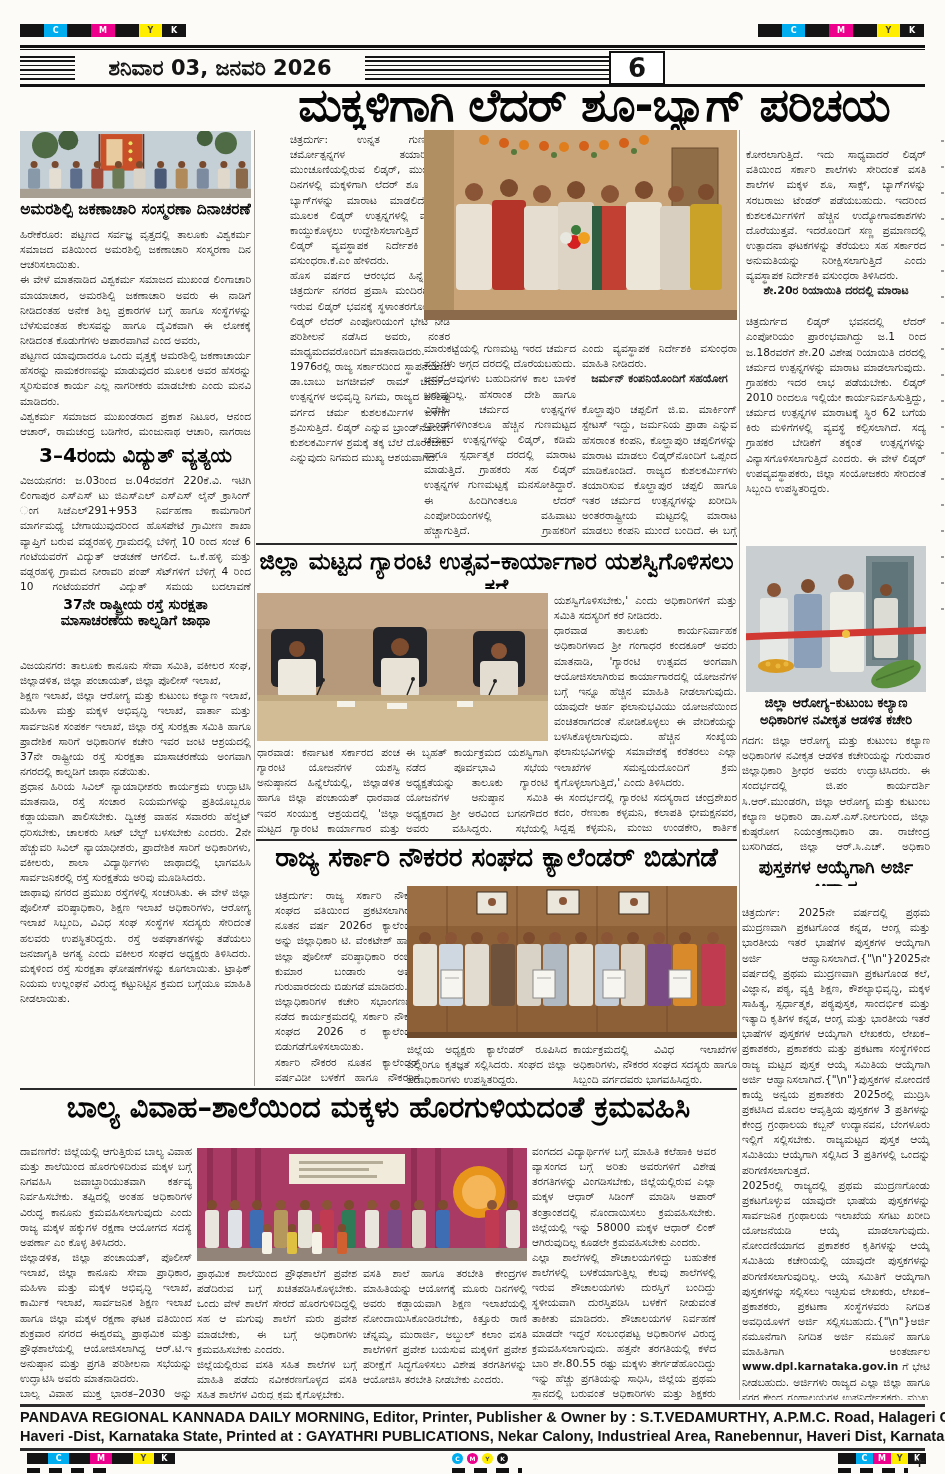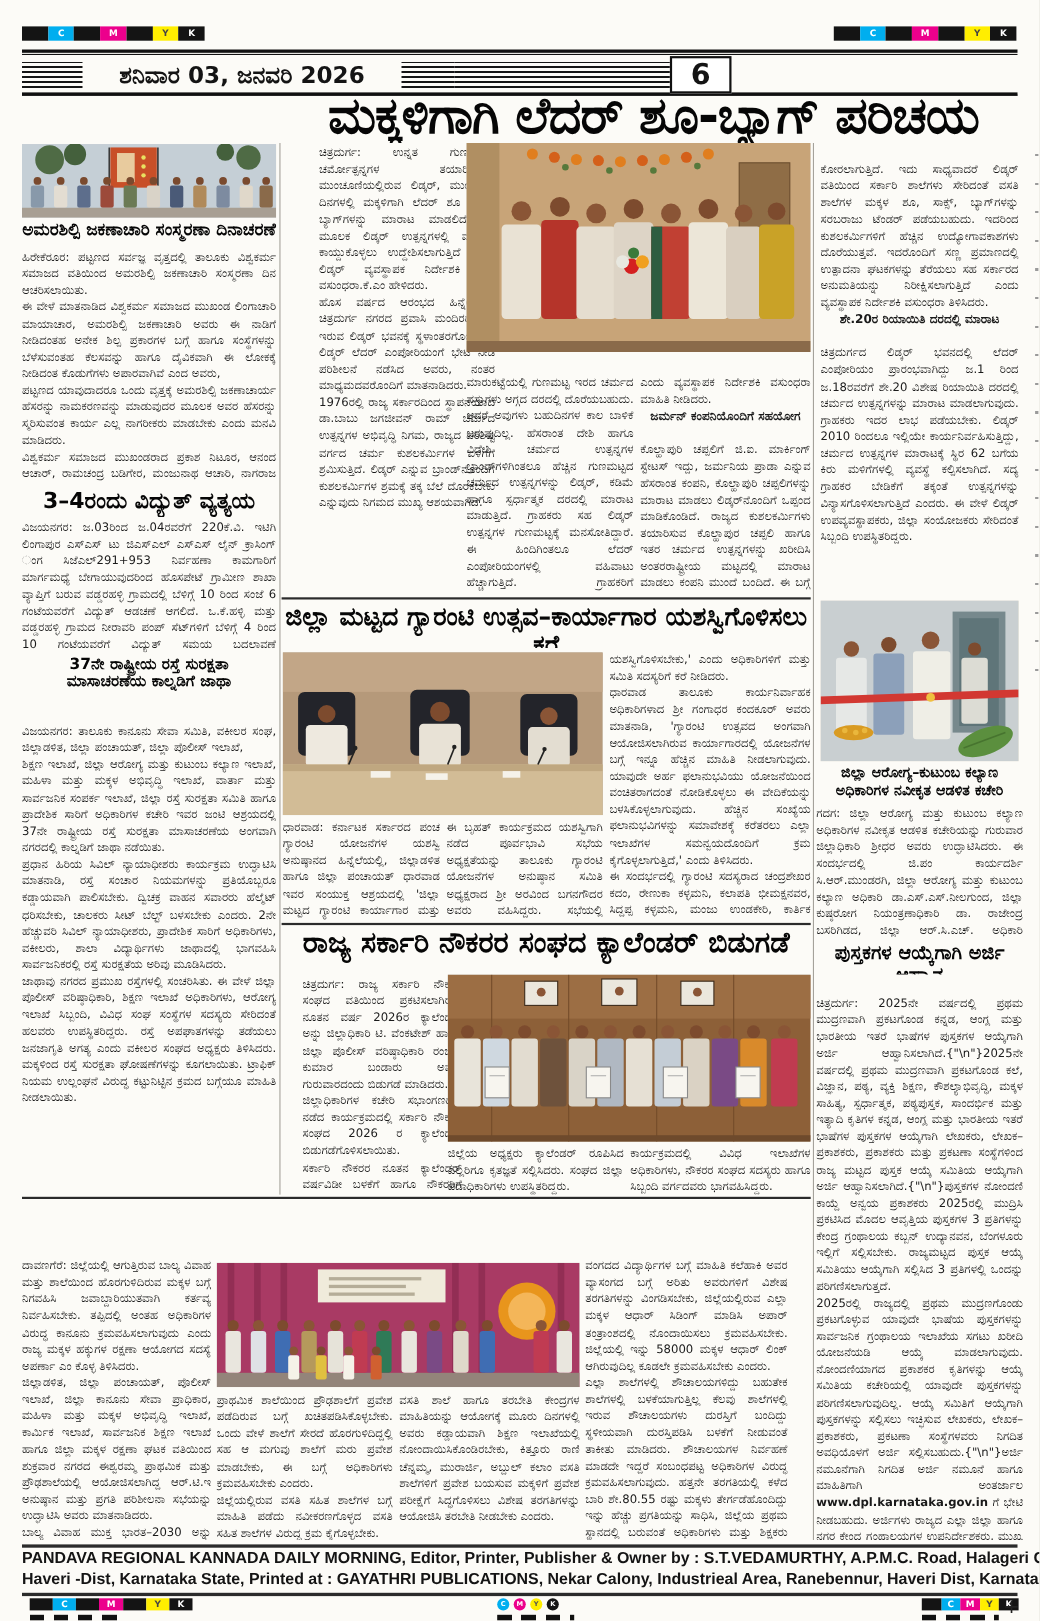--- a/index.html
+++ b/index.html
@@ -336,20 +336,21 @@
 
   <div class="abs head-center" style="left:742px;top:695px;width:188px;height:36px;font-size:13px;line-height:1.3;">ಜಿಲ್ಲಾ ಆರೋಗ್ಯ–ಕುಟುಂಬ ಕಲ್ಯಾಣ ಅಧಿಕಾರಿಗಳ ನವೀಕೃತ ಆಡಳಿತ ಕಚೇರಿ ಉದ್ಘಾಟನೆ</div>
   <div class="abs body-txt" style="left:742px;top:733px;width:188px;height:122px;">ಗದಗ: ಜಿಲ್ಲಾ ಆರೋಗ್ಯ ಮತ್ತು ಕುಟುಂಬ ಕಲ್ಯಾಣ ಅಧಿಕಾರಿಗಳ ನವೀಕೃತ ಆಡಳಿತ ಕಚೇರಿಯನ್ನು ಗುರುವಾರ ಜಿಲ್ಲಾಧಿಕಾರಿ ಶ್ರೀಧರ ಅವರು ಉದ್ಘಾಟಿಸಿದರು. ಈ ಸಂದರ್ಭದಲ್ಲಿ ಜಿ.ಪಂ ಕಾರ್ಯದರ್ಶಿ ಸಿ.ಆರ್.ಮುಂಡರಗಿ, ಜಿಲ್ಲಾ ಆರೋಗ್ಯ ಮತ್ತು ಕುಟುಂಬ ಕಲ್ಯಾಣ ಅಧಿಕಾರಿ ಡಾ.ಎಸ್.ಎಸ್.ನೀಲಗುಂದ, ಜಿಲ್ಲಾ ಕುಷ್ಠರೋಗ ನಿಯಂತ್ರಣಾಧಿಕಾರಿ ಡಾ. ರಾಜೇಂದ್ರ ಬಸರಿಗಿಡದ, ಜಿಲ್ಲಾ ಆರ್.ಸಿ.ಎಚ್. ಅಧಿಕಾರಿ ಡಾ:ಮೀನಾಕ್ಷಿ ಕೆ.ಎಸ್., ಜಿ.ಪಂ. ಮುಖ್ಯ ಲೆಕ್ಕಾಧಿಕಾರಿ ಜಿ.ಸಿ.ಪ್ರಶಾಂತ, ಜಿ.ಪಂ. ಮುಖ್ಯ ಯೋಜನಾಧಿಕಾರಿ ಎ.ಎ.ಕಂಬಾಳಿಮಠ, ಡಿಆರ್‌ಡಿಎ ಯೋಜನಾ ನಿರ್ದೇಶಕ ಹಾಗೂ ನಿರ್ಮಿತಿ ಕೇಂದ್ರದ ಜಿ.ವಿ.ಶಿರೋಳ ಮತ್ತು ಇಲಾಖೆಯ ಸಿಬ್ಬಂದಿ ವರ್ಗದವರು ಉಪಸ್ಥಿತರಿದ್ದರು.</div>
 
   <div class="abs head-center" style="left:742px;top:858px;width:188px;height:28px;font-size:17.5px;">ಪುಸ್ತಕಗಳ ಆಯ್ಕೆಗಾಗಿ ಅರ್ಜಿ ಆಹ್ವಾನ</div>
   <div class="abs body-txt" style="left:742px;top:890px;width:188px;height:510px;">
     <span>ಚಿತ್ರದುರ್ಗ: 2025ನೇ ವರ್ಷದಲ್ಲಿ ಪ್ರಥಮ ಮುದ್ರಣವಾಗಿ ಪ್ರಕಟಗೊಂಡ ಕನ್ನಡ, ಆಂಗ್ಲ ಮತ್ತು ಭಾರತೀಯ ಇತರೆ ಭಾಷೆಗಳ ಪುಸ್ತಕಗಳ ಆಯ್ಕೆಗಾಗಿ ಅರ್ಜಿ ಆಹ್ವಾನಿಸಲಾಗಿದೆ.</span>{"\n"}<span>2025ನೇ ವರ್ಷದಲ್ಲಿ ಪ್ರಥಮ ಮುದ್ರಣವಾಗಿ ಪ್ರಕಟಗೊಂಡ ಕಲೆ, ವಿಜ್ಞಾನ, ಪಠ್ಯ, ವ್ಯಕ್ತಿ ಶಿಕ್ಷಣ, ಕೌಶಲ್ಯಾಭಿವೃದ್ಧಿ, ಮಕ್ಕಳ ಸಾಹಿತ್ಯ, ಸ್ಪರ್ಧಾತ್ಮಕ, ಪಠ್ಯಪುಸ್ತಕ, ಸಾಂದರ್ಭಿಕ ಮತ್ತು ಇತ್ಯಾದಿ ಕೃತಿಗಳ ಕನ್ನಡ, ಆಂಗ್ಲ ಮತ್ತು ಭಾರತೀಯ ಇತರೆ ಭಾಷೆಗಳ ಪುಸ್ತಕಗಳ ಆಯ್ಕೆಗಾಗಿ ಲೇಖಕರು, ಲೇಖಕ–ಪ್ರಕಾಶಕರು, ಪ್ರಕಾಶಕರು ಮತ್ತು ಪ್ರಕಟಣಾ ಸಂಸ್ಥೆಗಳಿಂದ ರಾಜ್ಯ ಮಟ್ಟದ ಪುಸ್ತಕ ಆಯ್ಕೆ ಸಮಿತಿಯ ಆಯ್ಕೆಗಾಗಿ ಅರ್ಜಿ ಆಹ್ವಾನಿಸಲಾಗಿದೆ.</span>{"\n"}<span>ಪುಸ್ತಕಗಳ ನೋಂದಣಿ ಕಾಯ್ದೆ ಅನ್ವಯ ಪ್ರಕಾಶಕರು 2025ರಲ್ಲಿ ಮುದ್ರಿಸಿ ಪ್ರಕಟಿಸಿದ ಮೊದಲ ಆವೃತ್ತಿಯ ಪುಸ್ತಕಗಳ 3 ಪ್ರತಿಗಳನ್ನು ಕೇಂದ್ರ ಗ್ರಂಥಾಲಯ ಕಬ್ಬನ್ ಉದ್ಯಾನವನ, ಬೆಂಗಳೂರು ಇಲ್ಲಿಗೆ ಸಲ್ಲಿಸಬೇಕು. ರಾಜ್ಯಮಟ್ಟದ ಪುಸ್ತಕ ಆಯ್ಕೆ ಸಮಿತಿಯು ಆಯ್ಕೆಗಾಗಿ ಸಲ್ಲಿಸಿದ 3 ಪ್ರತಿಗಳಲ್ಲಿ ಒಂದನ್ನು ಪರಿಗಣಿಸಲಾಗುತ್ತದೆ.
 2025ರಲ್ಲಿ ರಾಜ್ಯದಲ್ಲಿ ಪ್ರಥಮ ಮುದ್ರಣಗೊಂಡು ಪ್ರಕಟಗೊಳ್ಳುವ ಯಾವುದೇ ಭಾಷೆಯ ಪುಸ್ತಕಗಳನ್ನು ಸಾರ್ವಜನಿಕ ಗ್ರಂಥಾಲಯ ಇಲಾಖೆಯ ಸಗಟು ಖರೀದಿ ಯೋಜನೆಯಡಿ ಆಯ್ಕೆ ಮಾಡಲಾಗುವುದು. ನೋಂದಣಿಯಾಗದ ಪ್ರಕಾಶಕರ ಕೃತಿಗಳನ್ನು ಆಯ್ಕೆ ಸಮಿತಿಯ ಕಚೇರಿಯಲ್ಲಿ ಯಾವುದೇ ಪುಸ್ತಕಗಳನ್ನು ಪರಿಗಣಿಸಲಾಗುವುದಿಲ್ಲ. ಆಯ್ಕೆ ಸಮಿತಿಗೆ ಆಯ್ಕೆಗಾಗಿ ಪುಸ್ತಕಗಳನ್ನು ಸಲ್ಲಿಸಲು ಇಚ್ಛಿಸುವ ಲೇಖಕರು, ಲೇಖಕ–ಪ್ರಕಾಶಕರು, ಪ್ರಕಟಣಾ ಸಂಸ್ಥೆಗಳವರು ನಿಗದಿತ ಅವಧಿಯೊಳಗೆ ಅರ್ಜಿ ಸಲ್ಲಿಸಬಹುದು.</span>{"\n"}<span>ಅರ್ಜಿ ನಮೂನೆಗಾಗಿ ನಿಗದಿತ ಅರ್ಜಿ ನಮೂನೆ ಹಾಗೂ ಮಾಹಿತಿಗಾಗಿ ಅಂತರ್ಜಾಲ </span><span class="bold">www.dpl.karnataka.gov.in</span><span> ಗೆ ಭೇಟಿ ನೀಡಬಹುದು. ಅರ್ಜಿಗಳು ರಾಜ್ಯದ ಎಲ್ಲಾ ಜಿಲ್ಲಾ ಹಾಗೂ ನಗರ ಕೇಂದ್ರ ಗ್ರಂಥಾಲಯಗಳ ಉಪನಿರ್ದೇಶಕರು, ಮುಖ್ಯ ಗ್ರಂಥಾಲಯಾಧಿಕಾರಿಗಳ ಕಚೇರಿಯಲ್ಲಿ ಪಡೆಯಬಹುದಾಗಿದೆ.</span>
   </div>
 
+  <div class="abs head-center" style="left:20px;top:1091px;width:717px;height:48px;font-size:29px;">ಬಾಲ್ಯ ವಿವಾಹ–ಶಾಲೆಯಿಂದ ಮಕ್ಕಳು ಹೊರಗುಳಿಯದಂತೆ ಕ್ರಮವಹಿಸಿ</div>
 
   <div class="abs body-txt" style="left:20px;top:1144px;width:172px;height:256px;">ದಾವಣಗೆರೆ: ಜಿಲ್ಲೆಯಲ್ಲಿ ಆಗುತ್ತಿರುವ ಬಾಲ್ಯ ವಿವಾಹ ಮತ್ತು ಶಾಲೆಯಿಂದ ಹೊರಗುಳಿದಿರುವ ಮಕ್ಕಳ ಬಗ್ಗೆ ನಿಗವಹಿಸಿ ಜವಾಬ್ದಾರಿಯುತವಾಗಿ ಕರ್ತವ್ಯ ನಿರ್ವಹಿಸಬೇಕು. ತಪ್ಪಿದಲ್ಲಿ ಅಂತಹ ಅಧಿಕಾರಿಗಳ ವಿರುದ್ಧ ಕಾನೂನು ಕ್ರಮವಹಿಸಲಾಗುವುದು ಎಂದು ರಾಜ್ಯ ಮಕ್ಕಳ ಹಕ್ಕುಗಳ ರಕ್ಷಣಾ ಆಯೋಗದ ಸದಸ್ಯೆ ಅಪರ್ಣಾ ಎಂ ಕೊಳ್ಳ ತಿಳಿಸಿದರು.
 ಜಿಲ್ಲಾಡಳಿತ, ಜಿಲ್ಲಾ ಪಂಚಾಯತ್, ಪೊಲೀಸ್ ಇಲಾಖೆ, ಜಿಲ್ಲಾ ಕಾನೂನು ಸೇವಾ ಪ್ರಾಧಿಕಾರ, ಮಹಿಳಾ ಮತ್ತು ಮಕ್ಕಳ ಅಭಿವೃದ್ಧಿ ಇಲಾಖೆ, ಕಾರ್ಮಿಕ ಇಲಾಖೆ, ಸಾರ್ವಜನಿಕ ಶಿಕ್ಷಣ ಇಲಾಖೆ ಹಾಗೂ ಜಿಲ್ಲಾ ಮಕ್ಕಳ ರಕ್ಷಣಾ ಘಟಕ ವತಿಯಿಂದ ಶುಕ್ರವಾರ ನಗರದ ಈಶ್ವರಮ್ಮ ಪ್ರಾಥಮಿಕ ಮತ್ತು ಪ್ರೌಢಶಾಲೆಯಲ್ಲಿ ಆಯೋಜಿಸಲಾಗಿದ್ದ ಆರ್.ಟಿ.ಇ ಅನುಷ್ಠಾನ ಮತ್ತು ಪ್ರಗತಿ ಪರಿಶೀಲನಾ ಸಭೆಯನ್ನು ಉದ್ಘಾಟಿಸಿ ಅವರು ಮಾತನಾಡಿದರು.
 ಬಾಲ್ಯ ವಿವಾಹ ಮುಕ್ತ ಭಾರತ–2030 ಅನ್ನು ಗುರಿಯಿಟ್ಟುಕೊಂಡು ಶಾಲಾ ಶಿಕ್ಷಣ ಇಲಾಖೆ ಕಾರ್ಯ ನಿರ್ವಹಿಸಬೇಕಾಗಿದೆ ಇದು ನಮ್ಮೆಲ್ಲರ ಜವಾಬ್ದಾರಿಯಾಗಿದೆ. ಜಿಲ್ಲೆಯಲ್ಲಿ ಒಂದನೇ ತರಗತಿಯಿಂದ ಹತ್ತನೇ ತರಗತಿಯವರೆಗೆ ಒಟ್ಟಾರೆ 820 ಮಕ್ಕಳು ಶಾಲೆಯಿಂದ ಹೊರಗುಳಿದಿದ್ದಾರೆ,</div>
 
   <div class="abs photo" style="left:197px;top:1148px;width:330px;height:113px;">
     <svg viewBox="0 0 330 113" preserveAspectRatio="none">
       <rect width="330" height="113" fill="#a93a64"></rect>
       <g fill="#922e54">
         <rect x="10" width="6" height="113"></rect>

